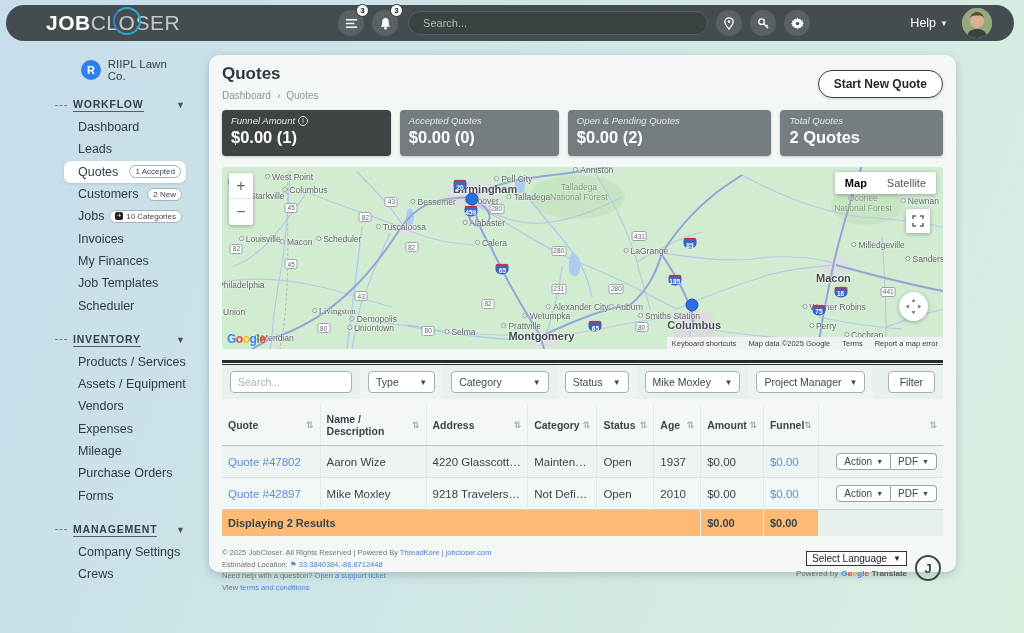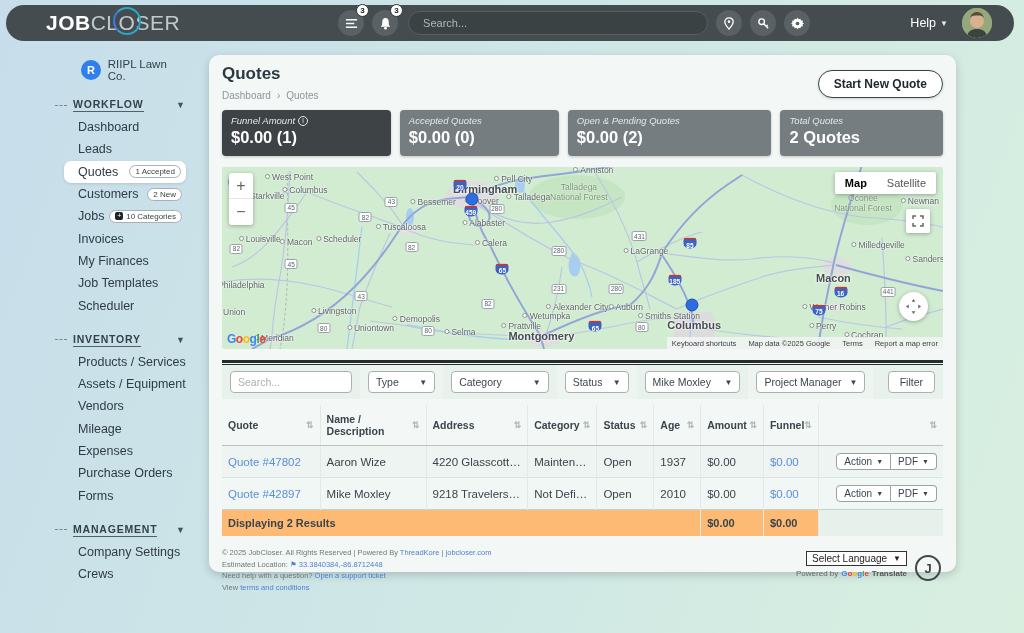--- a/index.html
+++ b/index.html
@@ -230,24 +230,24 @@
     <div class="nav-item">
         <span>Products / Services</span>
       </div>
     <div class="nav-item">
         <span>Assets / Equipment</span>
       </div>
     <div class="nav-item">
         <span>Vendors</span>
       </div>
     <div class="nav-item">
+        <span>Expenses</span>
+      </div>
+    <div class="nav-item">
         <span>Mileage</span>
-      </div>
-    <div class="nav-item">
-        <span>Expenses</span>
       </div>
     <div class="nav-item">
         <span>Purchase Orders</span>
       </div>
     <div class="nav-item">
         <span>Forms</span>
       </div>
   </div>
 
   <div class="side-section">
@@ -364,22 +364,22 @@
 National Forest</span>
         <span class="map-town" style="left: 9.3%; top: 5.5%;">West Point</span>
         <span class="map-town" style="left: 11.5%; top: 12.5%;">Columbus</span>
         <span class="map-town" style="left: 5.8%; top: 16%;">Starkville</span>
         <span class="map-town" style="left: 2.6%; top: 39.5%; margin-left: 19px;">Louisville</span>
         <span class="map-town" style="left: 10.3%; top: 41%;">Macon</span>
         <span class="map-town" style="left: 16.2%; top: 39.5%;">Scheduler</span>
         <span class="map-town" style="left: 24.8%; top: 33%;">Tuscaloosa</span>
         <span class="map-town" style="left: 2.2%; top: 65%;">Philadelphia</span>
         <span class="map-town" style="left: 1.2%; top: 79.5%;">Union</span>
-        <span class="map-town" style="left: 15.5%; top: 79%;">Livingston</span>
-        <span class="map-town" style="left: 21%; top: 83.5%; margin-left: 43px;">Demopolis</span>
+        <span class="map-town" style="left: 15.5%; top: 79%; font-family: Liberation Serif, serif;">Livingston</span>
+        <span class="map-town" style="left: 21%; top: 83.5%;">Demopolis</span>
         <span class="map-town" style="left: 20.6%; top: 88.5%;">Uniontown</span>
         <span class="map-town" style="left: 7.2%; top: 94%;">Meridian</span>
         <span class="map-town" style="left: 33%; top: 90.5%;">Selma</span>
         <span class="map-town" style="left: 29.3%; top: 19%;">Bessemer</span>
         <span class="map-town" style="left: 36%; top: 18.5%;">Hoover</span>
         <span class="map-town" style="left: 36.3%; top: 31%;">Alabaster</span>
         <span class="map-town" style="left: 37.3%; top: 41.5%;">Calera</span>
         <span class="map-town" style="left: 40.4%; top: 6.5%;">Pell City</span>
         <span class="map-town" style="left: 42.5%; top: 16.5%;">Talladega</span>
         <span class="map-town" style="left: 51.5%; top: 1.5%;">Anniston</span>

